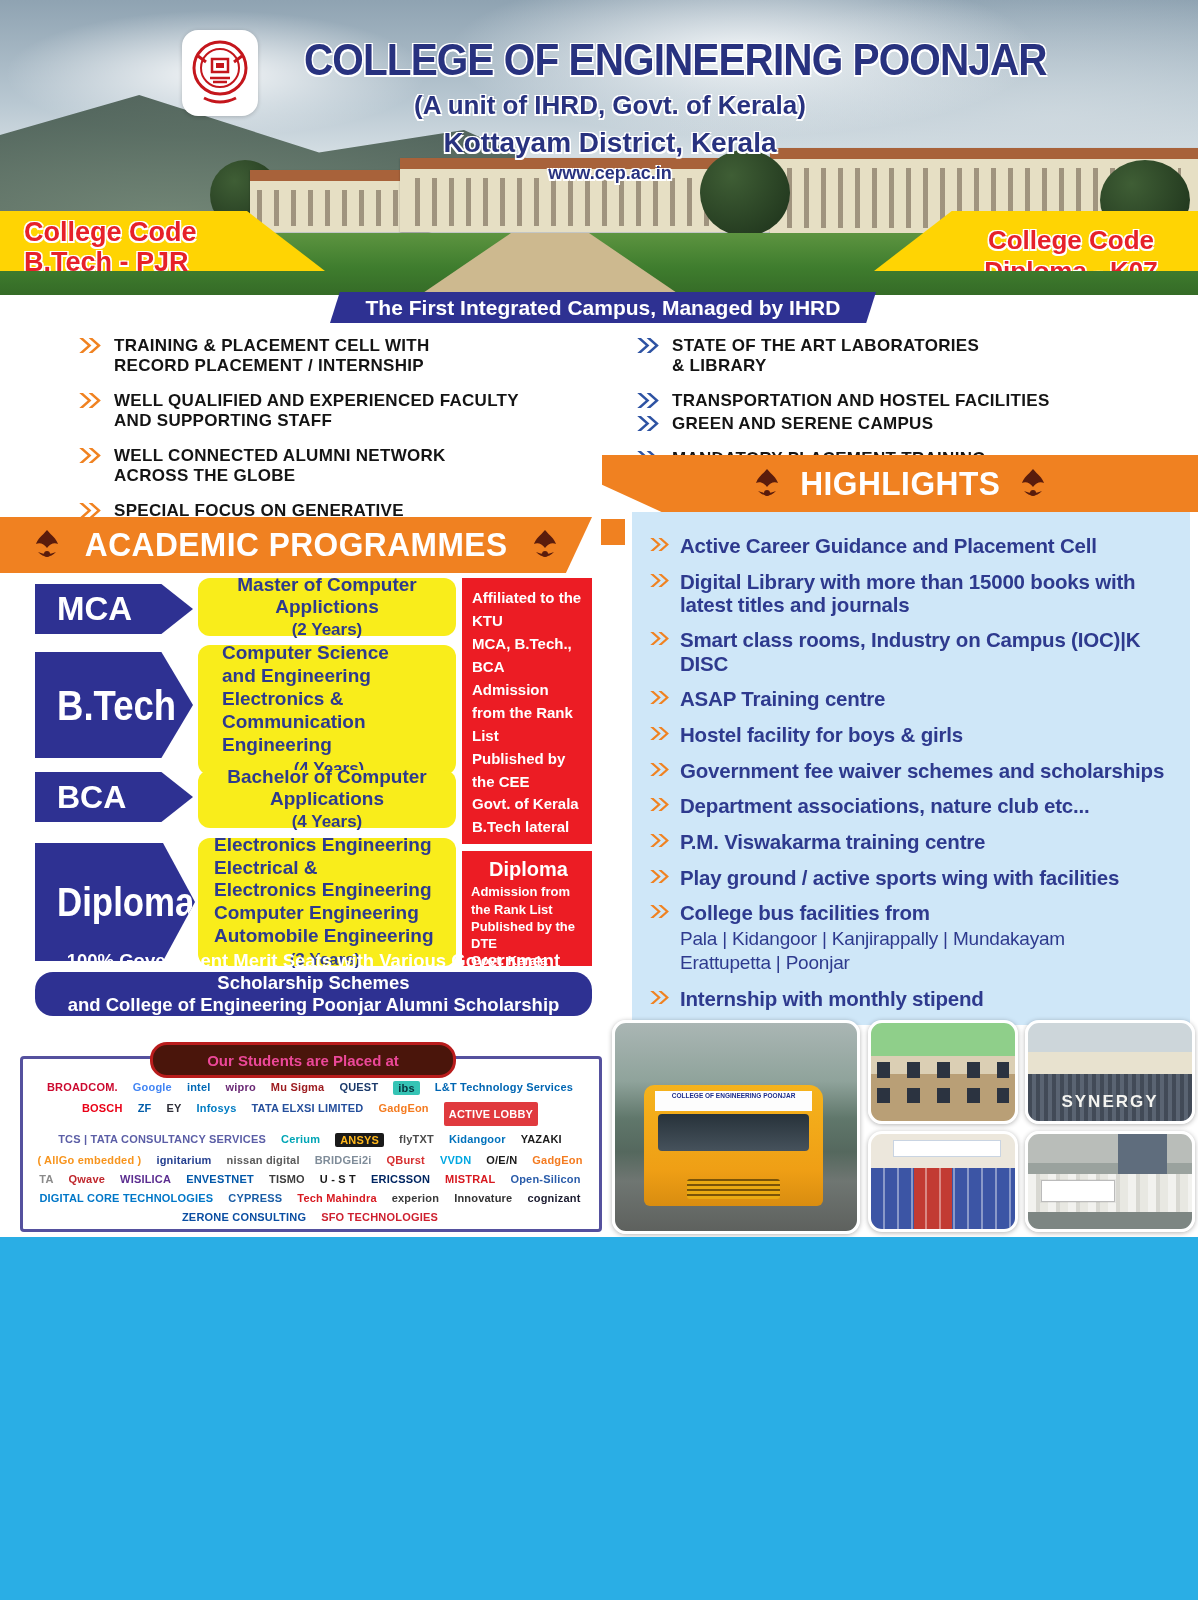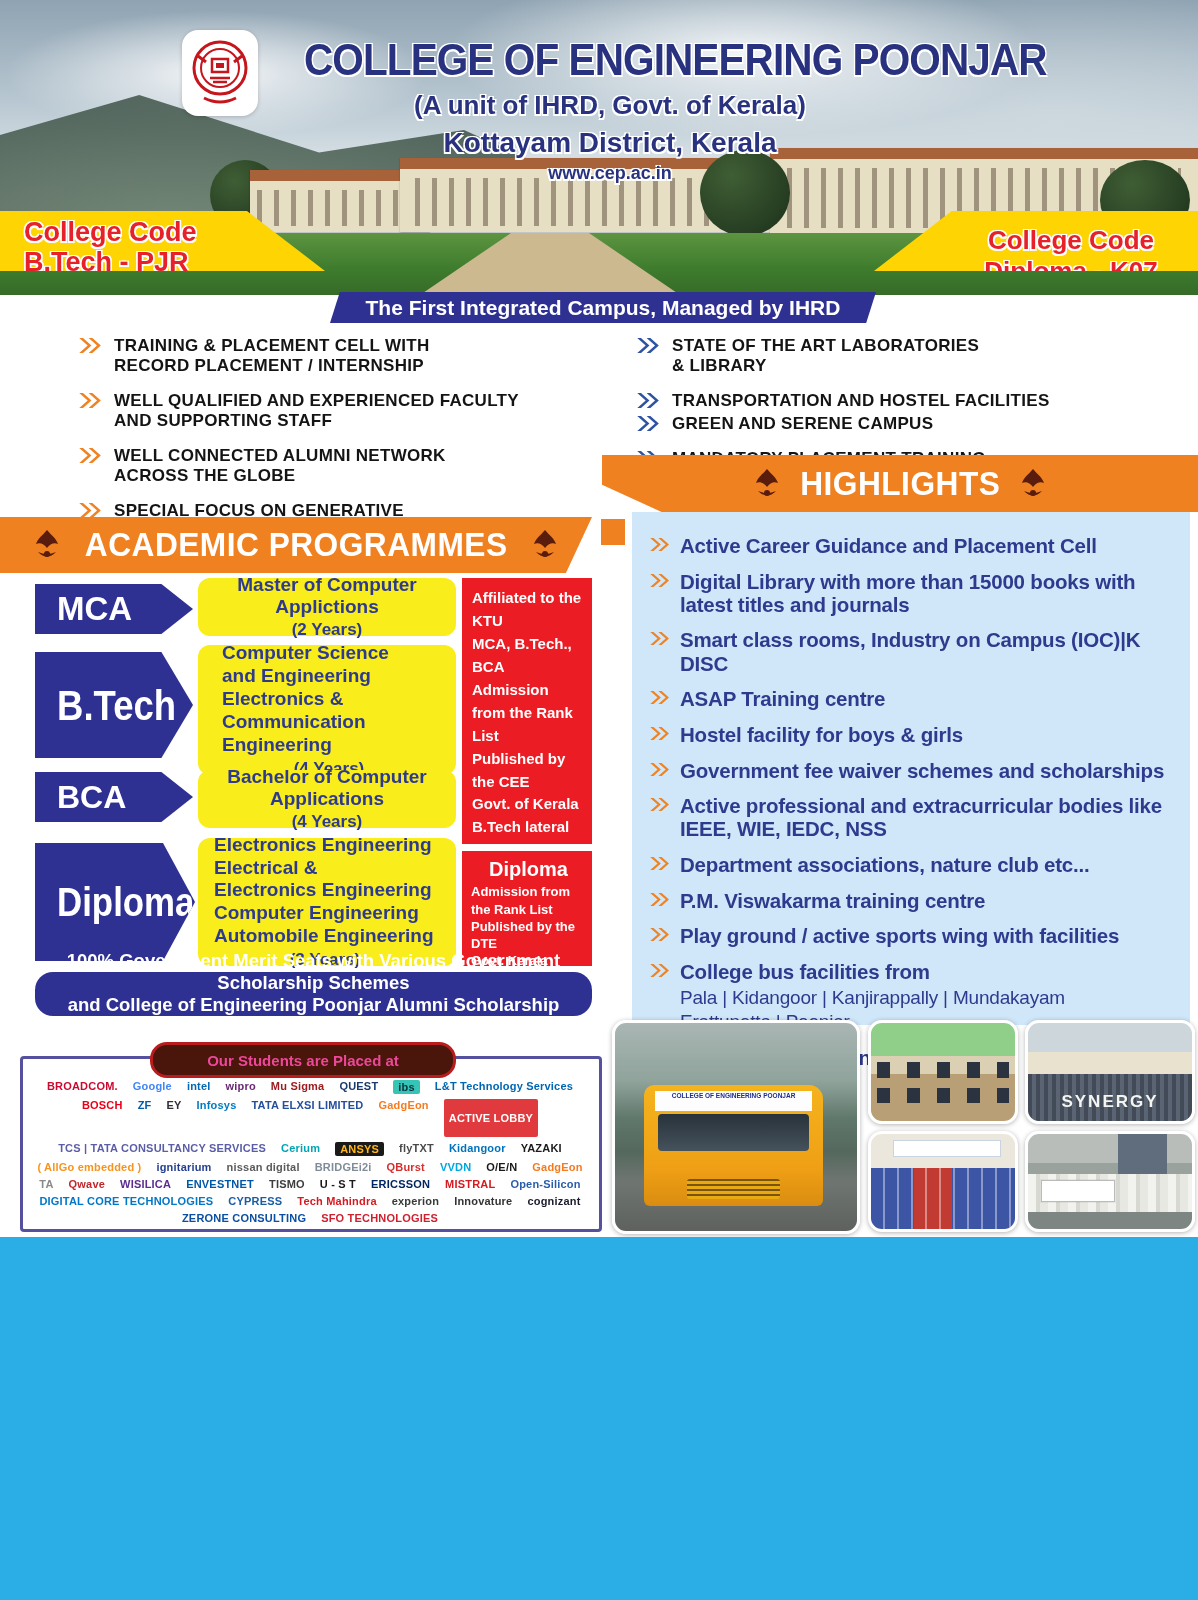--- a/index.html
+++ b/index.html
@@ -356,27 +356,20 @@
             <polygon points="0,0 9,8 0,16 4,16 13,8 4,0"></polygon>
             <polygon points="10,0 19,8 10,16 14,16 23,8 14,0"></polygon>
           </svg>
           <div class="txt">Government fee waiver schemes and scholarships</div>
         </li>
         <li>
           <svg class="chev-svg" viewBox="0 0 24 16">
             <polygon points="0,0 9,8 0,16 4,16 13,8 4,0"></polygon>
             <polygon points="10,0 19,8 10,16 14,16 23,8 14,0"></polygon>
           </svg>
-          <div class="txt">Active professional and extracurricular bodies like IEEE, WIE, IEDC, NSS</div>
-        </li>
-        <li>
-          <svg class="chev-svg" viewBox="0 0 24 16">
-            <polygon points="0,0 9,8 0,16 4,16 13,8 4,0"></polygon>
-            <polygon points="10,0 19,8 10,16 14,16 23,8 14,0"></polygon>
-          </svg>
           <div class="txt">Department associations, nature club etc...</div>
         </li>
         <li>
           <svg class="chev-svg" viewBox="0 0 24 16">
             <polygon points="0,0 9,8 0,16 4,16 13,8 4,0"></polygon>
             <polygon points="10,0 19,8 10,16 14,16 23,8 14,0"></polygon>
           </svg>
           <div class="txt">P.M. Viswakarma training centre</div>
         </li>
         <li>
@@ -477,21 +470,21 @@
       <span class="logo" style="color: rgb(157, 28, 32);">Mu Sigma</span>
       <span class="logo" style="color: rgb(27, 58, 107);">QUEST</span>
       <span class="logo" style="color: rgb(7, 50, 60); background: rgb(53, 196, 181); padding: 1px 5px; border-radius: 2px;">ibs</span>
       <span class="logo" style="color: rgb(0, 102, 179);">L&amp;T Technology Services</span>
       <span class="logo" style="color: rgb(234, 0, 22);">BOSCH</span>
       <span class="logo" style="color: rgb(0, 92, 169);">ZF</span>
       <span class="logo" style="color: rgb(46, 46, 56);">EY</span>
       <span class="logo" style="color: rgb(0, 124, 195);">Infosys</span>
       <span class="logo" style="color: rgb(37, 79, 156);">TATA ELXSI LIMITED</span>
       <span class="logo" style="color: rgb(244, 123, 32);">GadgEon</span>
-      <span class="logo" style="color: rgb(255, 255, 255); background: rgb(224, 58, 62); padding: 13px 5px; border-radius: 2px;">ACTIVE LOBBY</span>
+      <span class="logo" style="color: rgb(255, 255, 255); background: rgb(224, 58, 62); padding: 6px 5px; border-radius: 2px;">ACTIVE LOBBY</span>
       <span class="logo" style="color: rgb(91, 94, 166);">TCS | TATA CONSULTANCY SERVICES</span>
       <span class="logo" style="color: rgb(0, 165, 181);">Cerium</span>
       <span class="logo" style="color: rgb(255, 183, 27); background: rgb(26, 26, 26); padding: 1px 5px; border-radius: 2px;">ANSYS</span>
       <span class="logo" style="color: rgb(74, 74, 74);">flyTXT</span>
       <span class="logo" style="color: rgb(0, 114, 188);">Kidangoor</span>
       <span class="logo" style="color: rgb(26, 26, 26);">YAZAKI</span>
       <span class="logo" style="color: rgb(247, 148, 29);">( AllGo embedded )</span>
       <span class="logo" style="color: rgb(36, 63, 143);">ignitarium</span>
       <span class="logo" style="color: rgb(90, 90, 90);">nissan digital</span>
       <span class="logo" style="color: rgb(127, 140, 153);">BRIDGEi2i</span>

